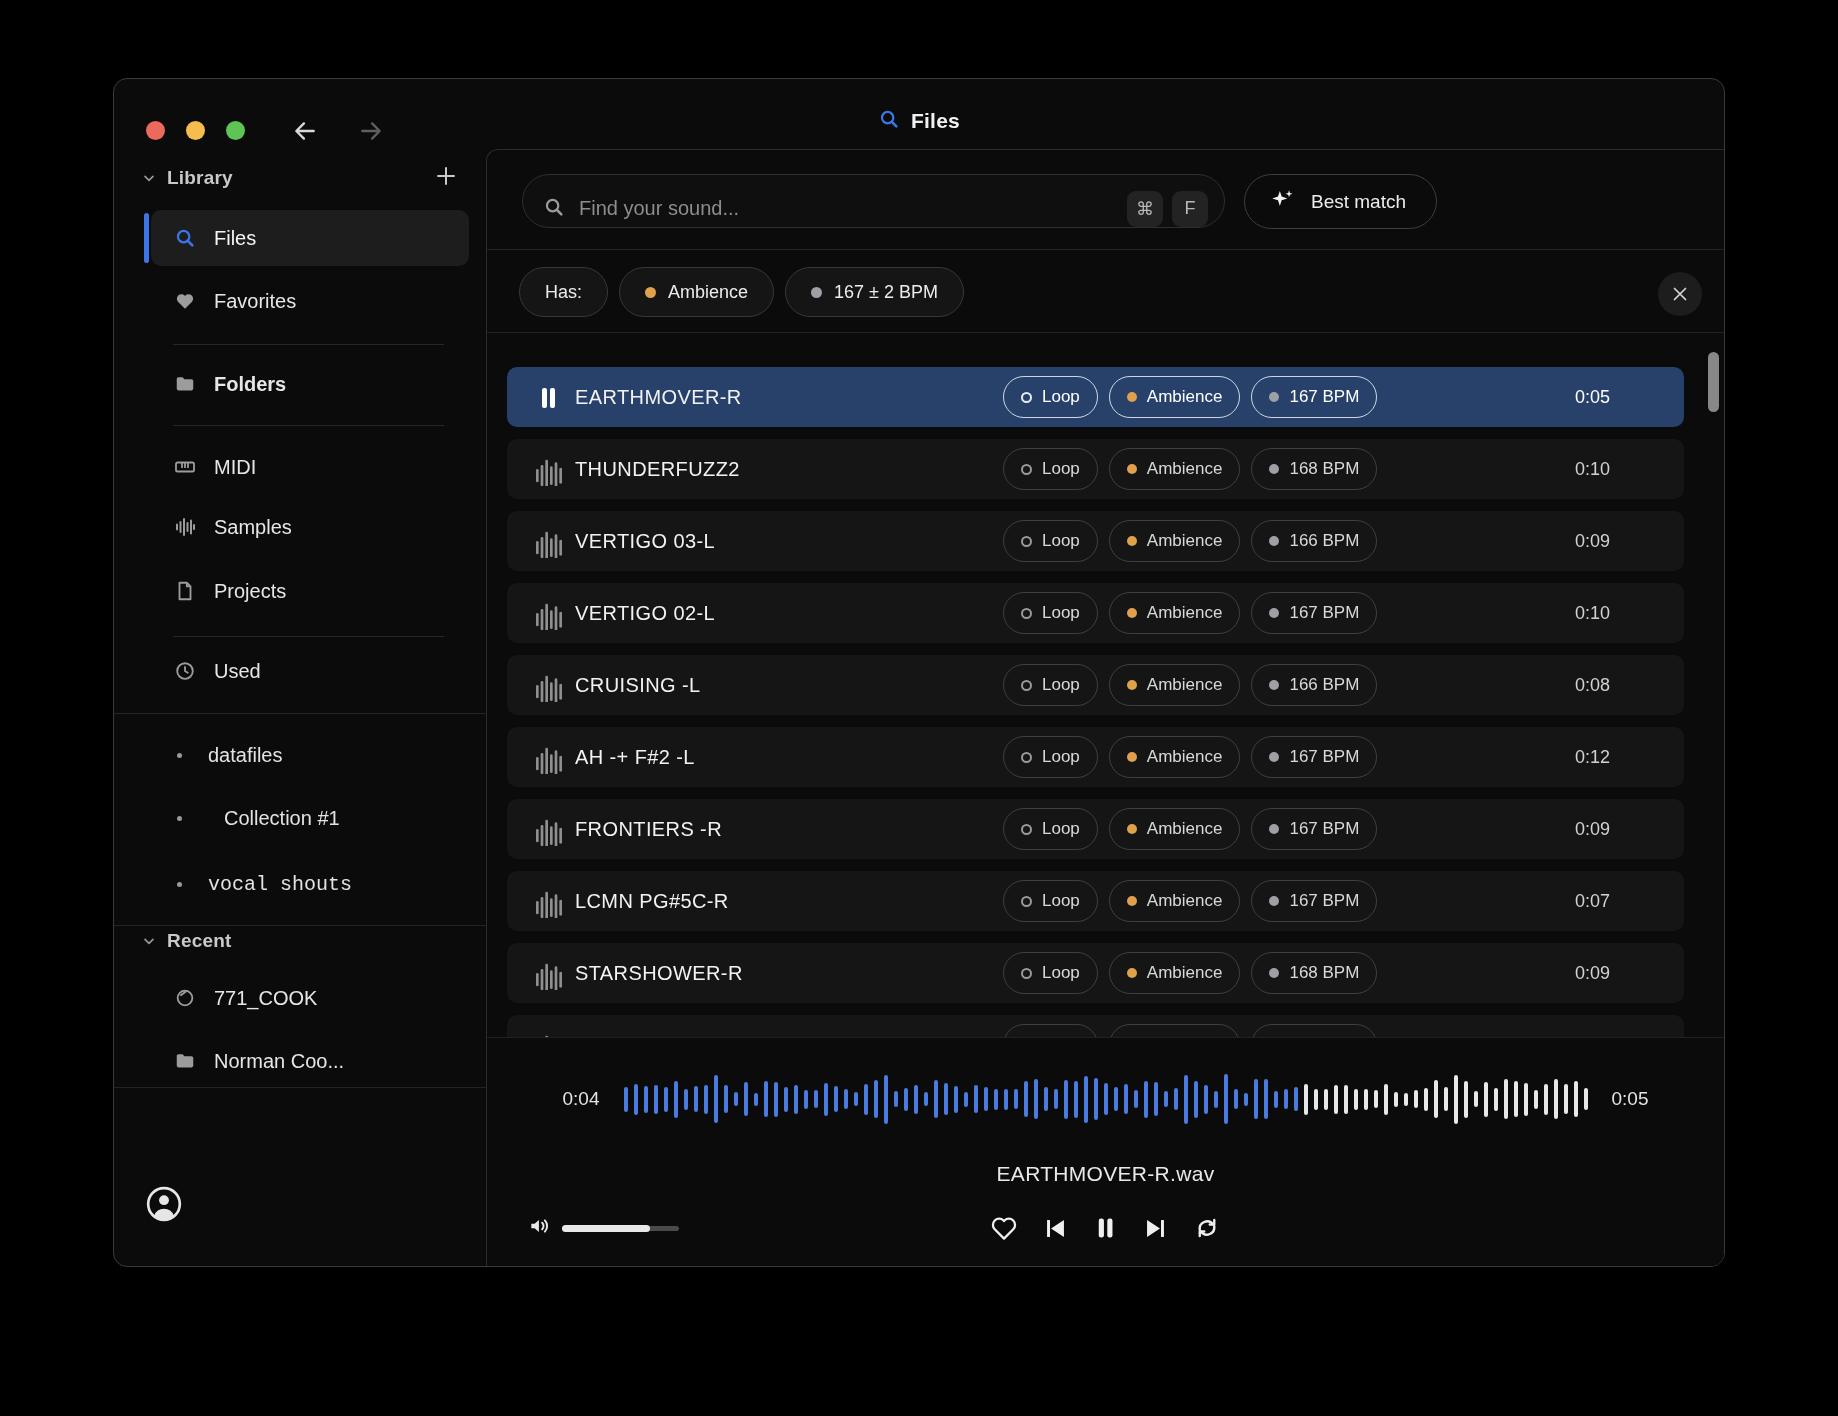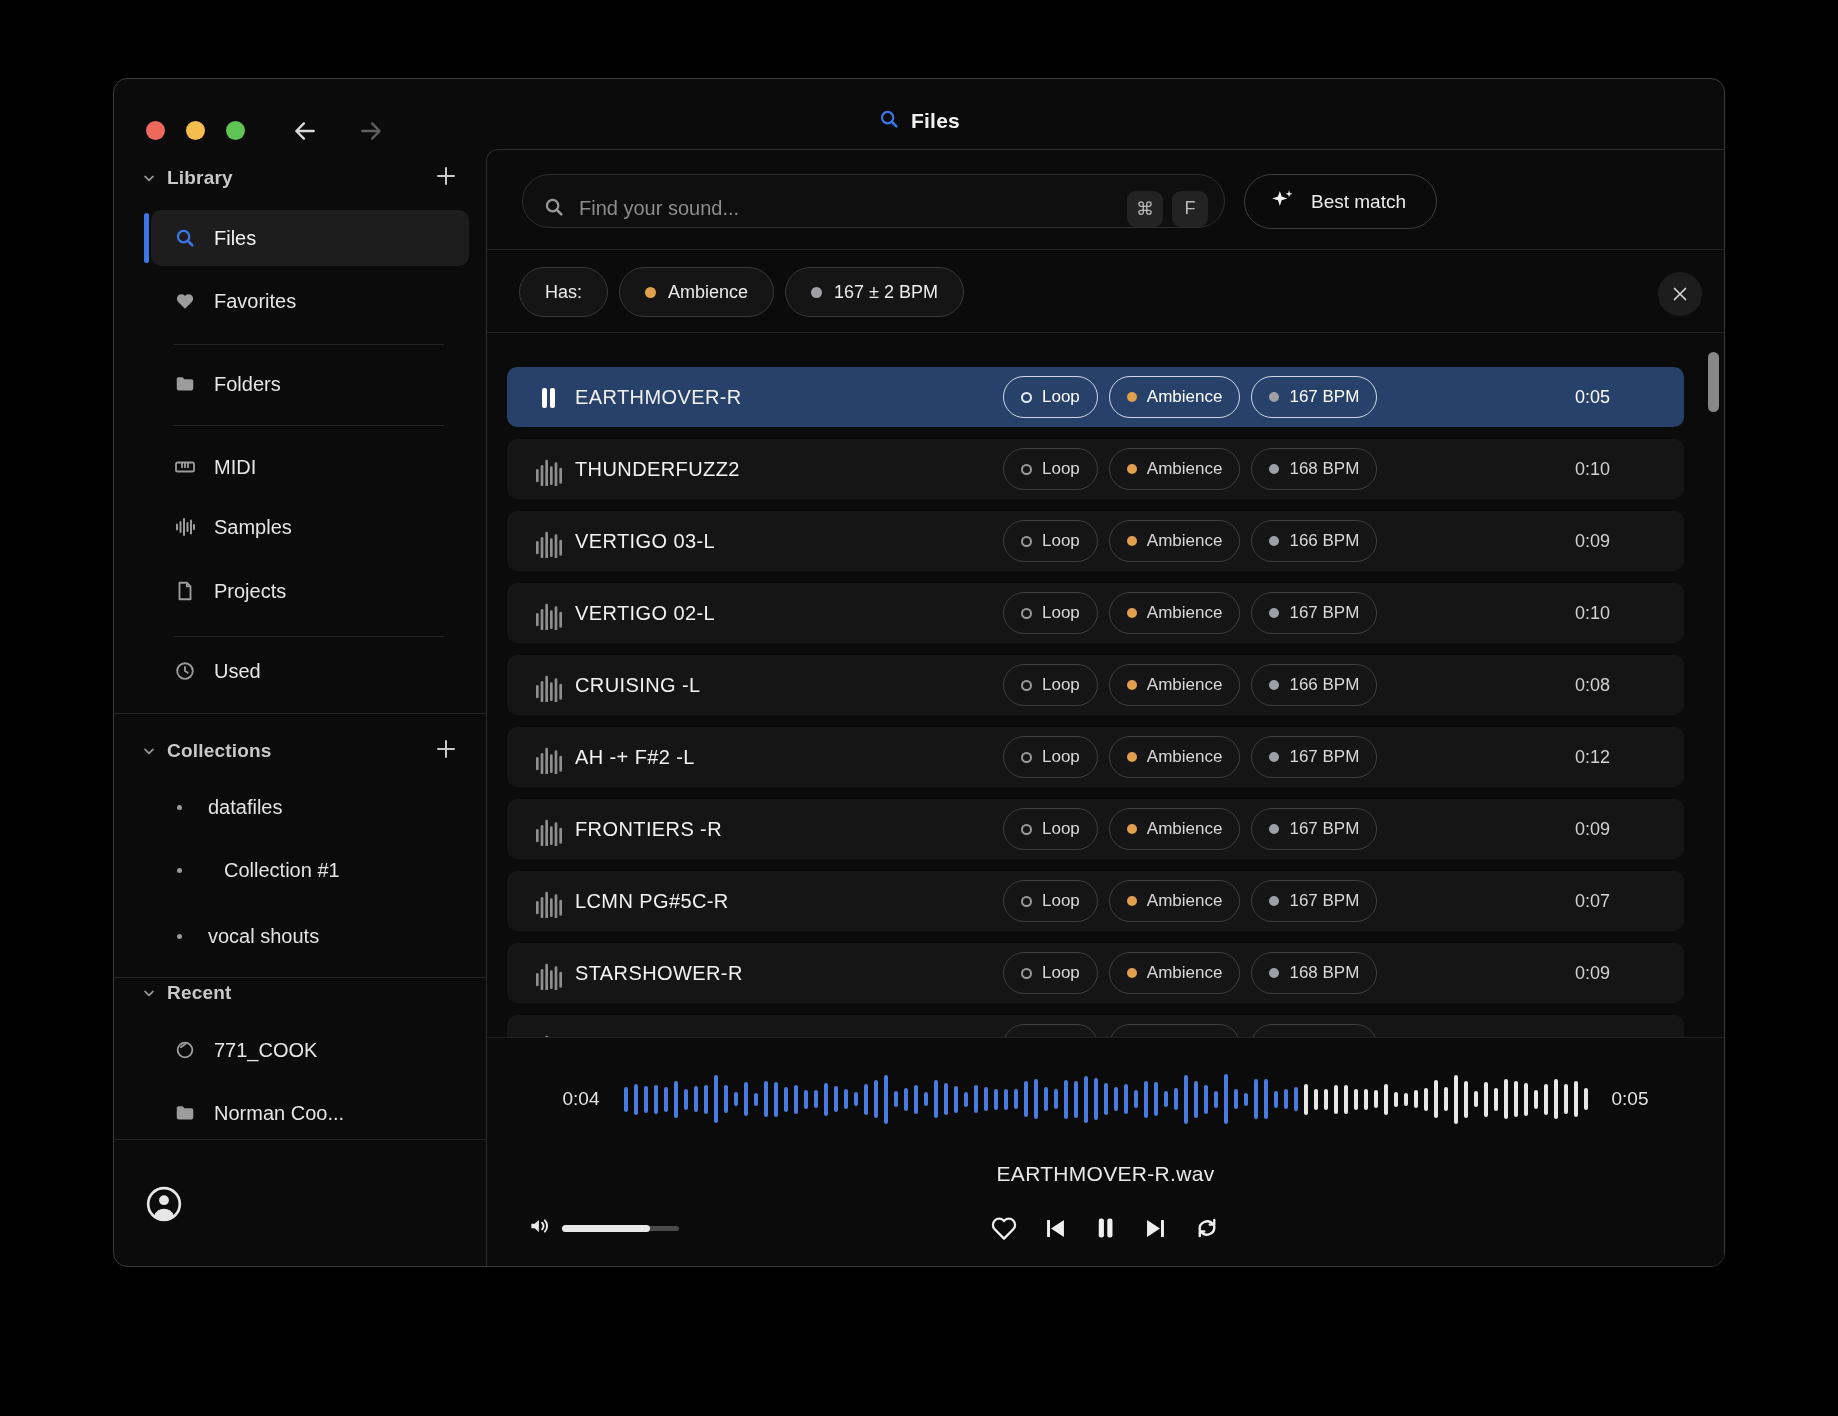--- a/index.html
+++ b/index.html
@@ -144,21 +144,21 @@
       </div>
       <div class="sb-item" style="margin-top: 13px;">
         <span class="ic">
           <svg width="22" height="22" viewBox="0 0 24 24" fill="none">
             <path d="M12 20.5 4.6 13a4.9 4.9 0 0 1 7-7l.4.5.4-.5a4.9 4.9 0 0 1 7 7Z" fill="#9c9c9c"></path>
           </svg>
         </span>
         <span>Favorites</span>
       </div>
       <div class="idiv" style="margin-top: 21px;"></div>
-      <div class="sb-item" style="margin-top: 17px;">
+      <div class="sb-item" style="margin-top: 17px; font-weight: bold;">
         <span class="ic">
           <svg width="22" height="22" viewBox="0 0 24 24" fill="none">
             <path d="M3 6.5c0-1.1.9-2 2-2h4.4l2 2.3H19c1.1 0 2 .9 2 2v8.2c0 1.1-.9 2-2 2H5c-1.1 0-2-.9-2-2Z" fill="#9c9c9c"></path>
           </svg>
         </span>
         <span>Folders</span>
       </div>
       <div class="idiv" style="margin-top: 19px;"></div>
       <div class="sb-item" style="margin-top: 19px;">
         <span class="ic">
@@ -197,42 +197,29 @@
       <div class="sb-item" style="margin-top: 12px;">
         <span class="ic">
           <svg width="22" height="22" viewBox="0 0 24 24" fill="none">
             <circle cx="12" cy="12" r="8.5" stroke="#9c9c9c" stroke-width="2"></circle>
             <path d="M12 7.5V12l3 2" stroke="#9c9c9c" stroke-width="2" stroke-linecap="round"></path>
           </svg>
         </span>
         <span>Used</span>
       </div>
       <div class="sdiv" style="margin-top: 20px;"></div>
-      <div class="sb-header" style="margin-top: 22px;">
-        <span class="chev">
-          <svg width="16" height="16" viewBox="0 0 24 24" fill="none">
-            <path d="M6 9.5 12 15.5 18 9.5" stroke="#9a9a9a" stroke-width="2.4" stroke-linecap="round" stroke-linejoin="round"></path>
-          </svg>
-        </span>
-        <span>Collections</span>
-        <span class="plus">
-          <svg width="24" height="24" viewBox="0 0 24 24" fill="none">
-            <path d="M12 4v16M4 12h16" stroke="#c9c9c9" stroke-width="2" stroke-linecap="round"></path>
-          </svg>
-        </span>
-      </div>
       <div class="sb-item bullet-item" style="margin-top: 19px;">
         <span class="bullet"></span>
         <span>datafiles</span>
       </div>
       <div class="sb-item bullet-item" style="margin-top: 19px; gap: 16px;">
         <span class="bullet"></span>
         <span>Collection #1</span>
       </div>
-      <div class="sb-item bullet-item" style="margin-top: 22px;">
+      <div class="sb-item bullet-item" style="margin-top: 22px; font-family: Liberation Mono, monospace;">
         <span class="bullet"></span>
         <span>vocal shouts</span>
       </div>
       <div class="sdiv" style="margin-top: 19px;"></div>
       <div class="sb-header" style="">
         <span class="chev">
           <svg width="16" height="16" viewBox="0 0 24 24" fill="none">
             <path d="M6 9.5 12 15.5 18 9.5" stroke="#9a9a9a" stroke-width="2.4" stroke-linecap="round" stroke-linejoin="round"></path>
           </svg>
         </span>

